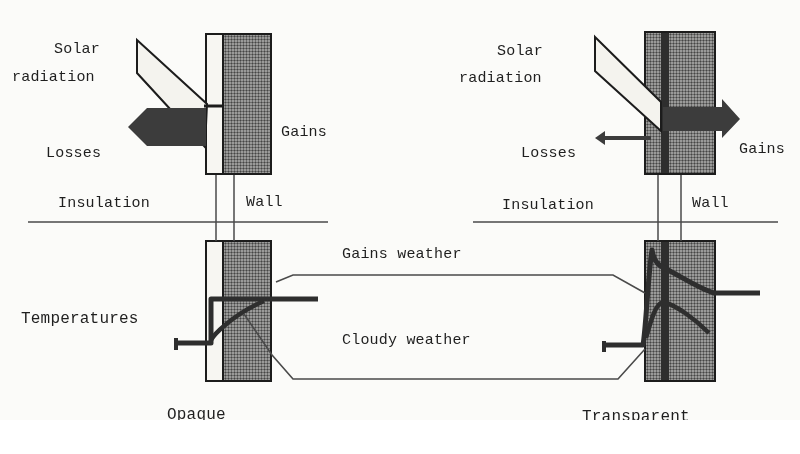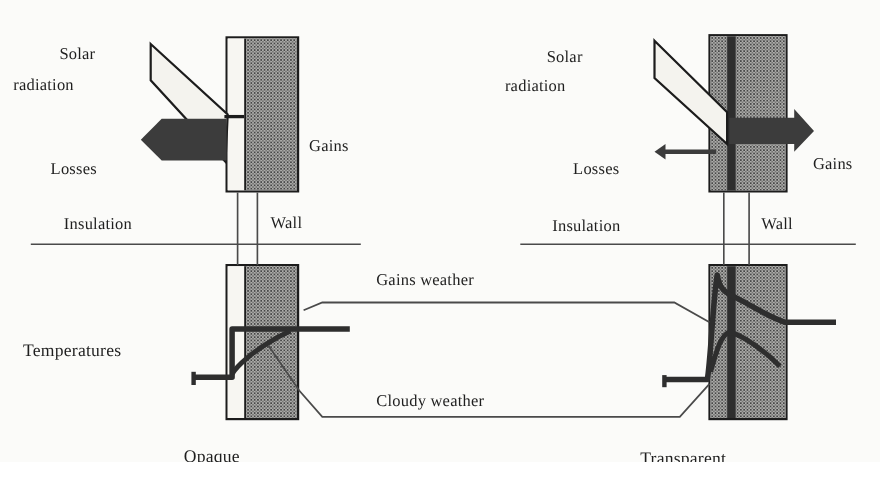--- a/index.html
+++ b/index.html
@@ -5,21 +5,21 @@
   :root{
     --background:#fbfbf9; --ink:#1c1c1c; --text:#1f1f1f;
     --wall-fill:#adadab; --wall-dot:#454545; --absorber:#2e2e2e;
     --arrow-dark:#3c3c3c; --beam-fill:#f4f3ee; --curve:#2e2e2e;
     --leader:#4a4a4a; --insulation-white:#f7f6f2;
   }
   html,body{margin:0;padding:0;}
   #stage{
     position:relative; width:800px; height:420px; overflow:hidden;
     background:var(--background);
-    font-family:Liberation Serif, serif;
+    font-family:Liberation Mono, monospace;
   }
   .lbl{
     position:absolute; font-size:15px; line-height:1.1;
     color:var(--text); white-space:nowrap; letter-spacing:.2px;
   }
   .lbl-lg{font-size:16px;}
   .wall-box{
     position:absolute; display:flex; flex-direction:row;
     border:2px solid var(--ink); box-sizing:border-box;
   }
@@ -103,19 +103,19 @@
   <div class="lbl" style="left:246px; top:195px;">Wall</div>
 
   <div class="lbl" style="left:497px; top:44px;">Solar</div>
   <div class="lbl" style="left:459px; top:71px;">radiation</div>
   <div class="lbl" style="left:521px; top:146px;">Losses</div>
   <div class="lbl" style="left:739px; top:142px;">Gains</div>
   <div class="lbl" style="left:502px; top:198px;">Insulation</div>
   <div class="lbl" style="left:692px; top:196px;">Wall</div>
 
   <div class="lbl" style="left:342px; top:247px;">Gains weather</div>
-  <div class="lbl" style="left:342px; top:357px;">Cloudy weather</div>
+  <div class="lbl" style="left:342px; top:333px;">Cloudy weather</div>
   <div class="lbl lbl-lg" style="left:21px; top:311px;">Temperatures</div>
 
   <div class="lbl lbl-lg" style="left:167px; top:407px;text-align:center;">Opaque</div>
   <div class="lbl lbl-lg" style="left:582px; top:409px;">Transparent</div>
 
 </div>
 
 </body></html>

